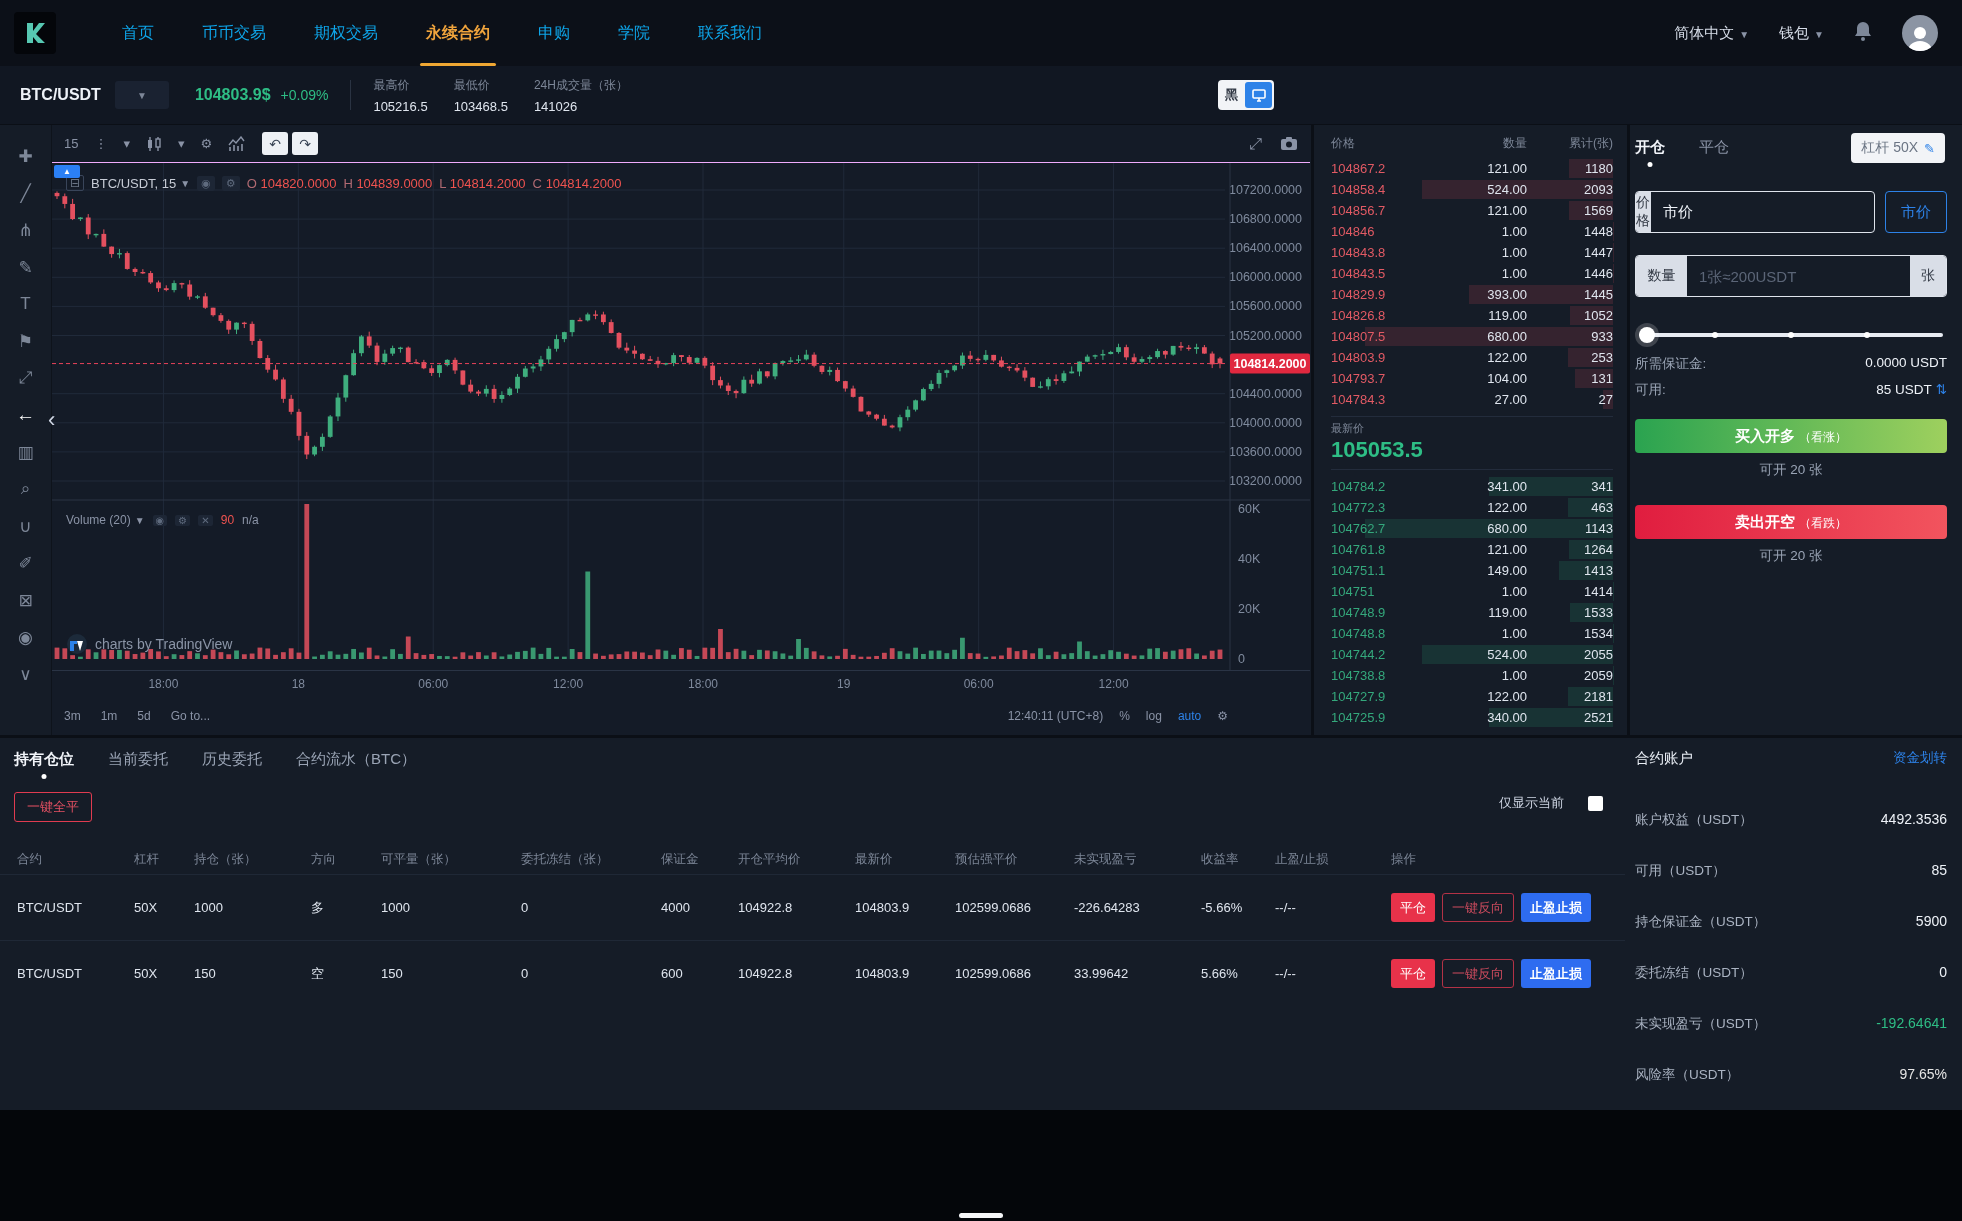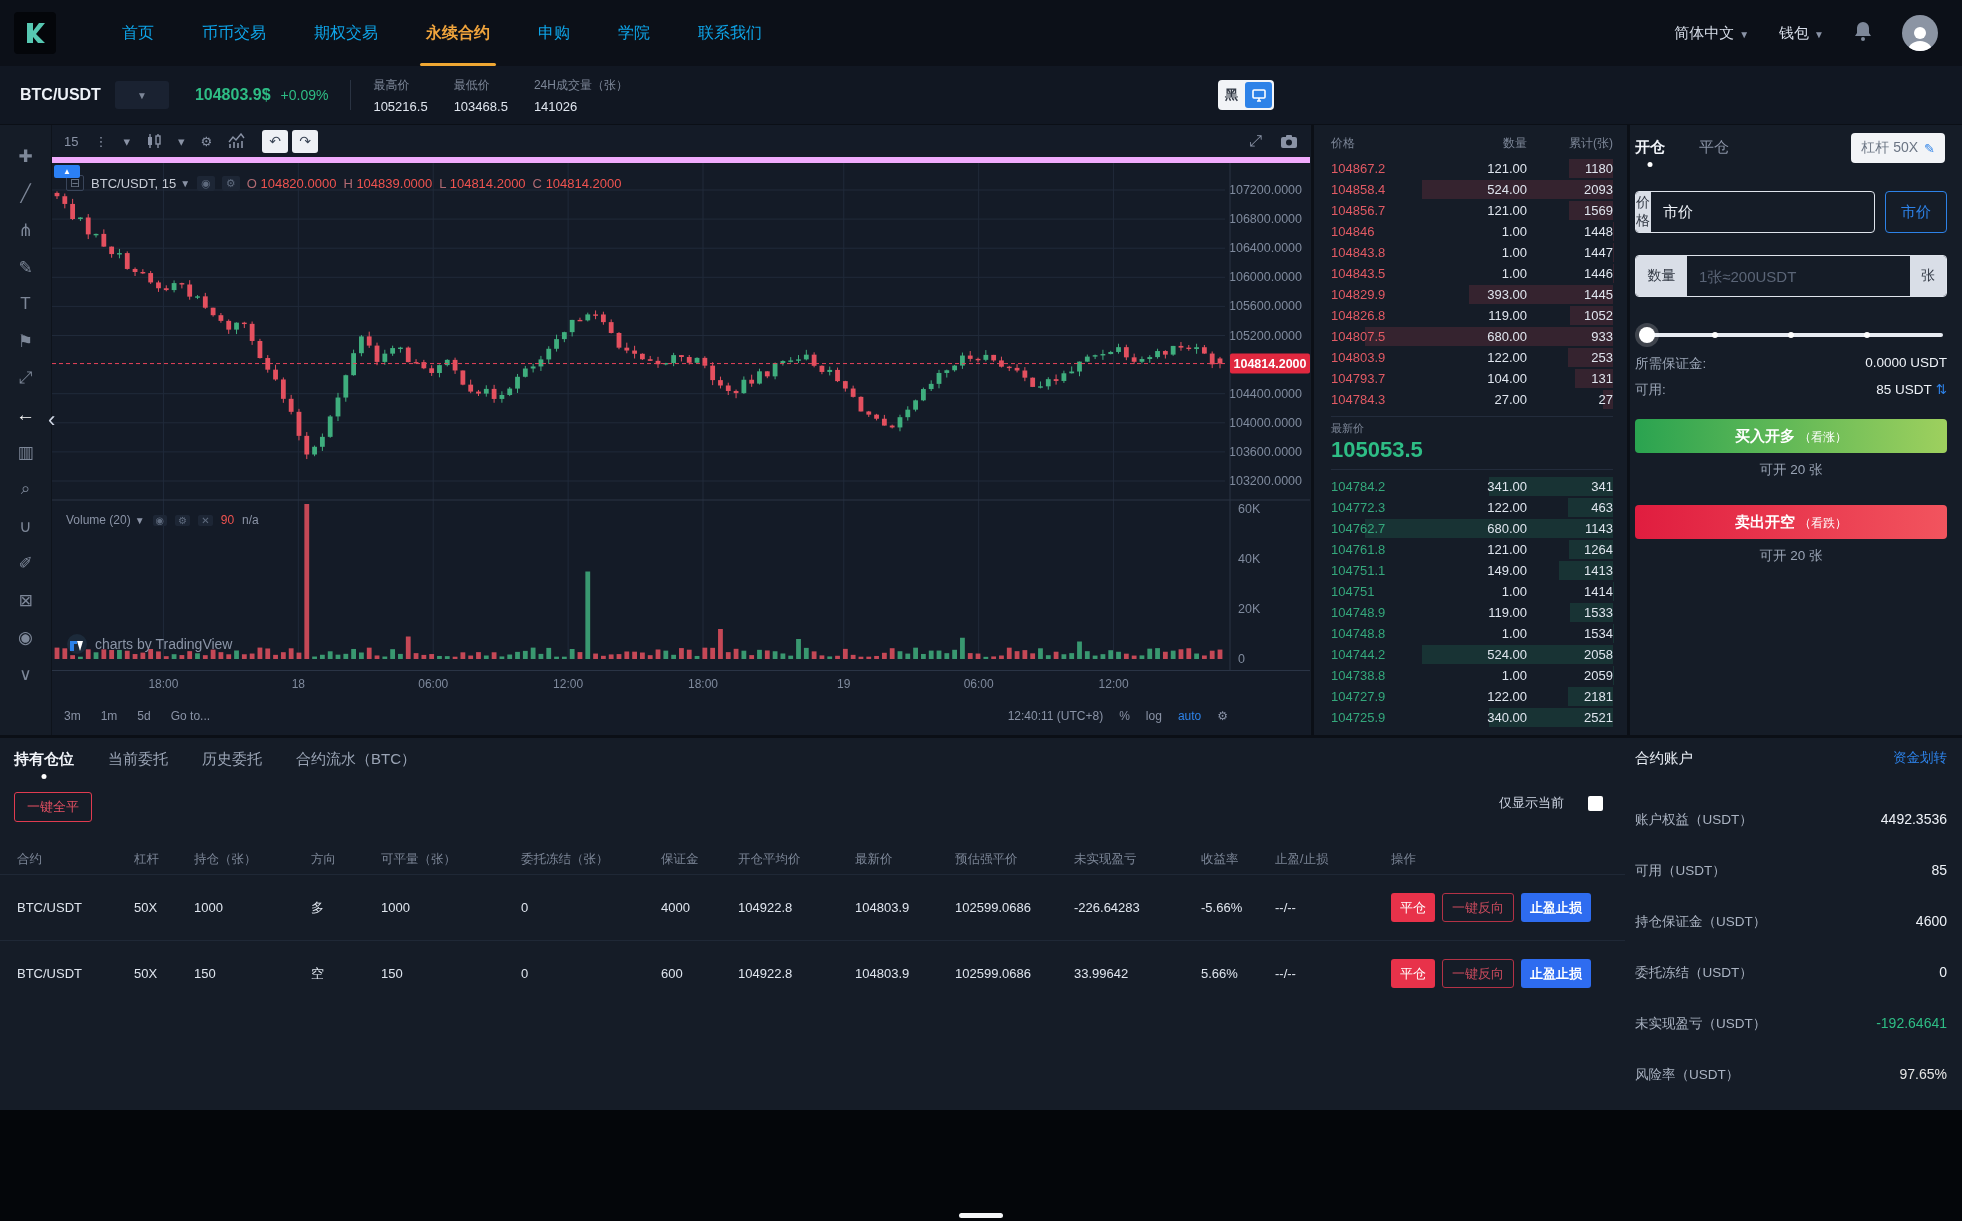--- a/index.html
+++ b/index.html
@@ -33,21 +33,21 @@
   #theme-toggle .dark-lab { flex:1; text-align:center; font-size:13px; color:#333a46; font-weight:bold; }
   #theme-toggle .mon { width:27px; height:26px; margin-right:2px; background:#2d82e8; border-radius:3px; display:flex; align-items:center; justify-content:center; }
 
   
   #main { position:absolute; left:0; top:125px; width:1962px; height:610px; }
   #tools-col { position:absolute; left:0; top:0; width:52px; height:610px; border-right:1px solid #0e131b; display:flex; flex-direction:column; align-items:center; padding-top:14px; gap:3px; }
   .tool-ic { width:34px; height:34px; display:flex; align-items:center; justify-content:center; color:#7d8798; font-size:17px; cursor:pointer; border-radius:4px; }
   .tool-ic.active { color:#ffffff; font-size:19px; }
 
   #chart-pane { position:absolute; left:52px; top:0; width:1258px; height:610px; background:#141b27; }
-  #chart-toolbar { position:absolute; left:0; top:0; width:1258px; height:38px; display:flex; align-items:center; padding:0 12px; gap:16px; border-bottom:6px solid #f0abfc; }
+  #chart-toolbar { position:absolute; left:0; top:0; width:1258px; height:38px; display:flex; align-items:center; padding:0 12px; gap:16px; border-bottom:1px solid #f0abfc; }
   .ct-item { color:#8a93a6; font-size:13px; cursor:pointer; display:flex; align-items:center; }
   .ct-pill { width:26px; height:23px; background:#eef1f5; border-radius:3px; display:flex; align-items:center; justify-content:center; color:#3a4556; font-size:14px; cursor:pointer; }
   #ct-right { margin-left:auto; display:flex; gap:18px; align-items:center; }
   #fav-tag { position:absolute; left:2px; top:40px; width:26px; height:13px; background:#2b80f5; border-radius:2px; color:#fff; font-size:8px; display:flex; align-items:center; justify-content:center; z-index:3; }
   #chart-svg-wrap { position:absolute; left:0; top:38px; width:1258px; height:507px; }
   #ohlc-legend { position:absolute; left:14px; top:50px; font-size:13px; color:#c7ccd6; display:flex; align-items:center; gap:7px; z-index:2; }
   #ohlc-legend .sq { color:#6b7687; font-size:12px; border:1px solid #39455a; border-radius:2px; padding:0 3px; }
   #ohlc-legend .red { color:#ef5350; }
   #ohlc-legend .mini { color:#5f6b7e; font-size:11px; background:#1d2635; border-radius:2px; padding:1px 4px; }
   #vol-legend { position:absolute; left:14px; top:388px; font-size:12px; color:#8a93a6; display:flex; gap:8px; align-items:center; z-index:2; }
@@ -957,21 +957,21 @@
           <div class="ob-row bid">
             <span class="depth" style="width:0.1%"></span>
             <span class="px">104748.8</span>
             <span class="qt">1.00</span>
             <span class="cm">1534</span>
           </div>
           <div class="ob-row bid">
             <span class="depth" style="width:67.8%"></span>
             <span class="px">104744.2</span>
             <span class="qt">524.00</span>
-            <span class="cm">2058</span>
+            <span class="cm">2055</span>
           </div>
           <div class="ob-row bid">
             <span class="depth" style="width:0.1%"></span>
             <span class="px">104738.8</span>
             <span class="qt">1.00</span>
             <span class="cm">2059</span>
           </div>
           <div class="ob-row bid">
             <span class="depth" style="width:15.8%"></span>
             <span class="px">104727.9</span>
@@ -1127,21 +1127,21 @@
         <div class="acc-row">
           <span class="k">账户权益（USDT）</span>
           <span class="v white">4492.3536</span>
         </div>
         <div class="acc-row">
           <span class="k">可用（USDT）</span>
           <span class="v white">85</span>
         </div>
         <div class="acc-row">
           <span class="k">持仓保证金（USDT）</span>
-          <span class="v white">4600</span>
+          <span class="v white">5900</span>
         </div>
         <div class="acc-row">
           <span class="k">委托冻结（USDT）</span>
           <span class="v white">0</span>
         </div>
         <div class="acc-row">
           <span class="k">未实现盈亏（USDT）</span>
           <span class="v green">-192.64641</span>
         </div>
         <div class="acc-row">

